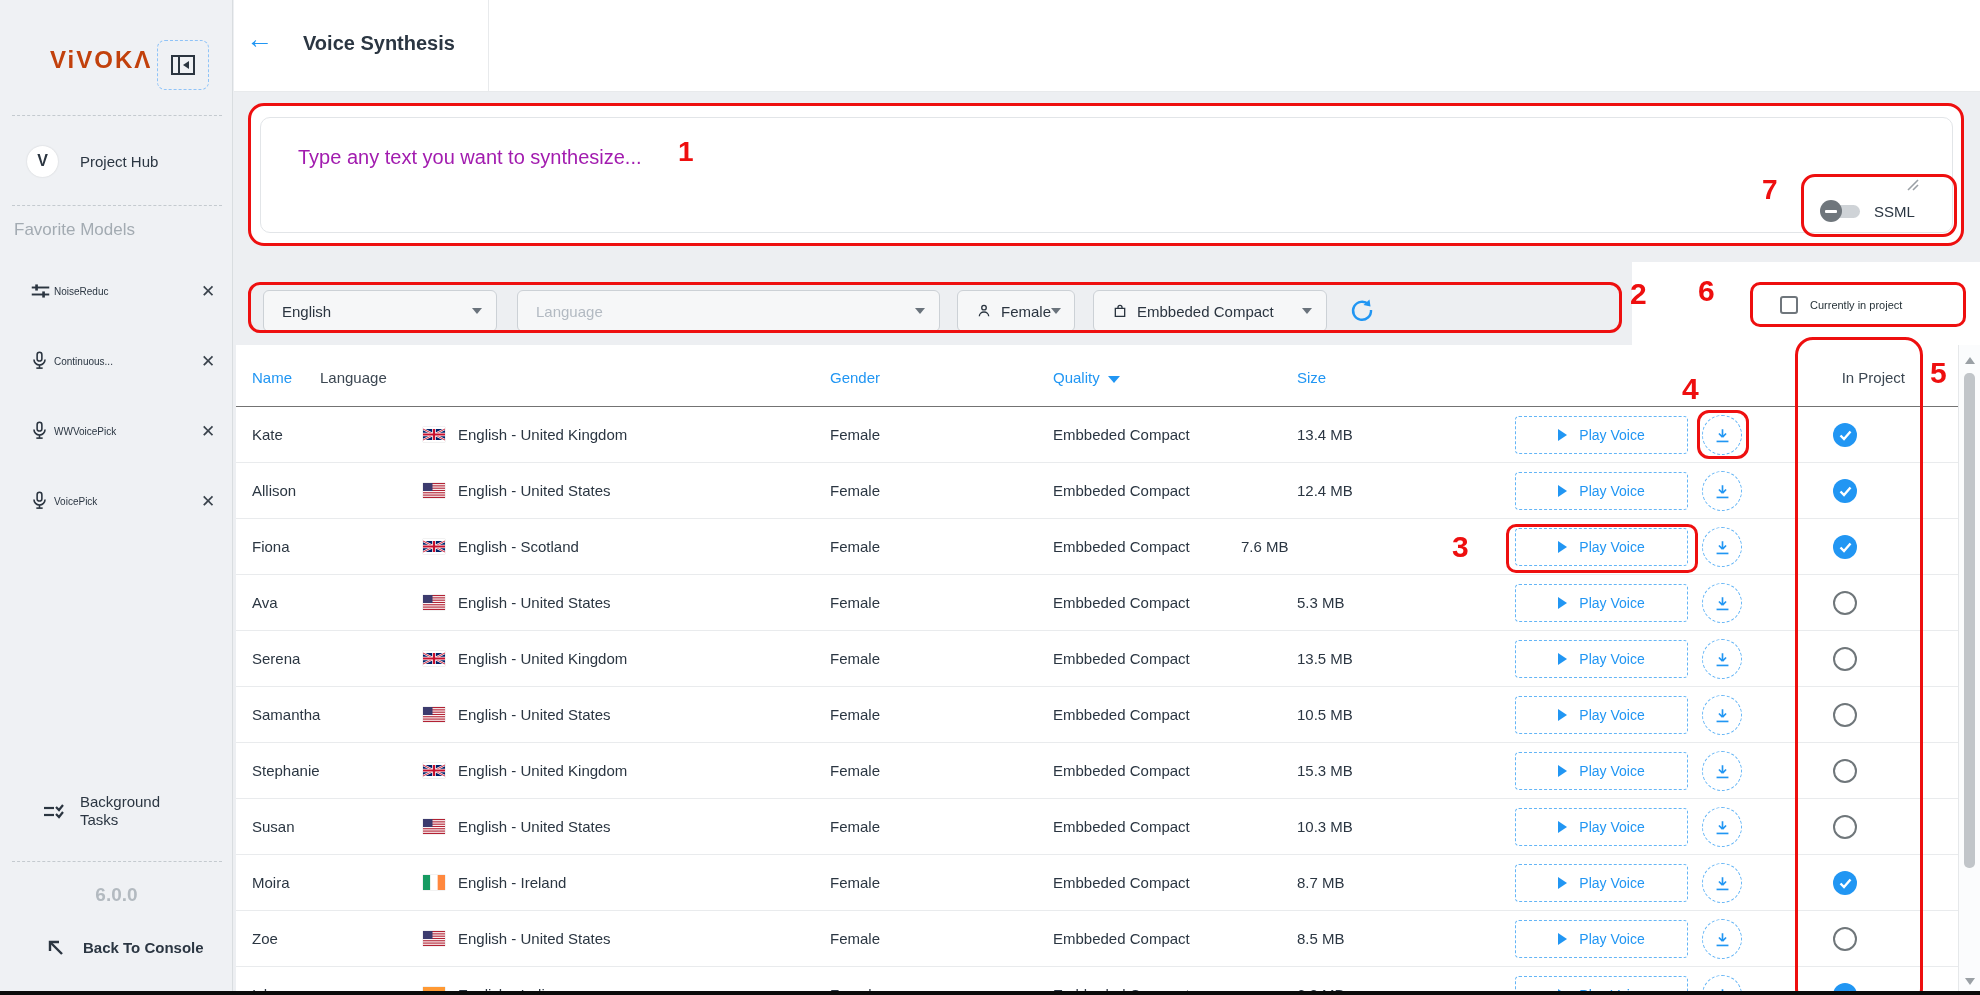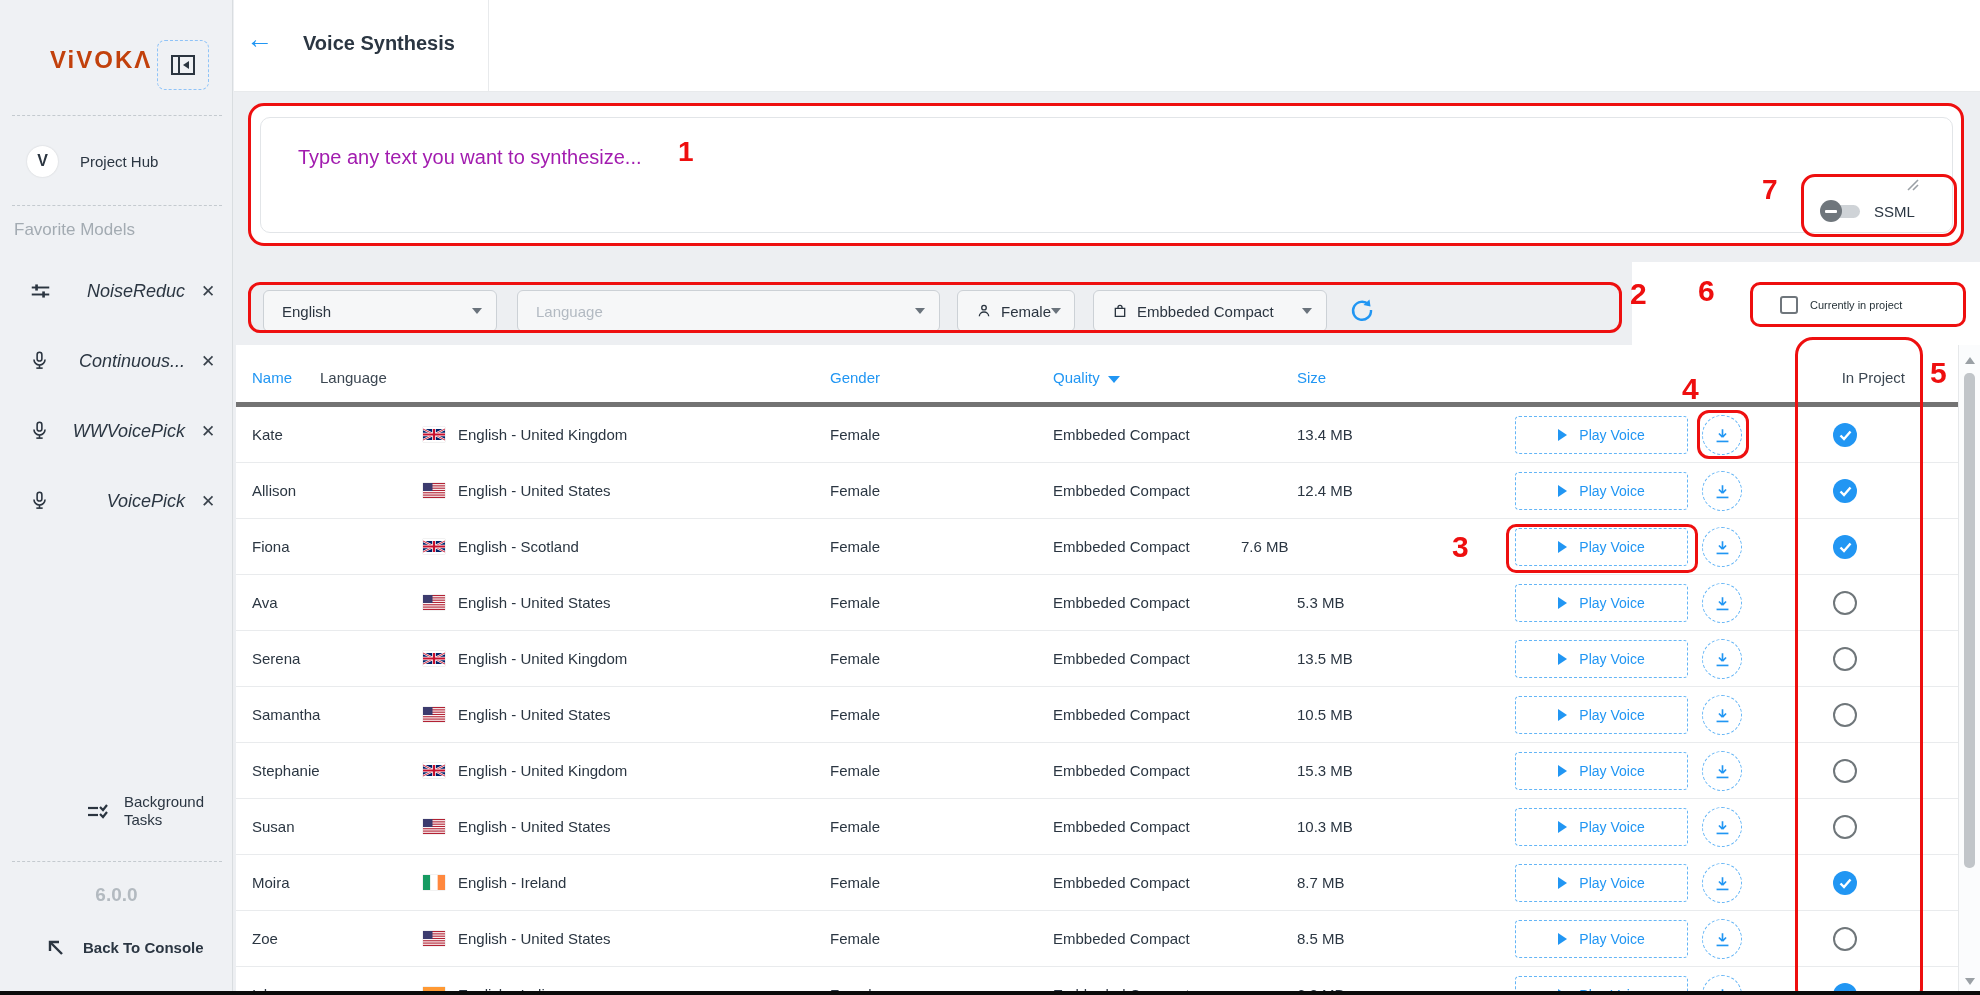--- a/index.html
+++ b/index.html
@@ -11,23 +11,23 @@
   .logo { position:absolute; left:14px; top:46px; font-size:24px; font-weight:600; letter-spacing:2px; color:#c2410c;margin-left:36px; }
   .collapse-btn { position:absolute; left:157px; top:40px; width:52px; height:50px; border:1px dashed #8fc3f7; border-radius:8px; display:flex; align-items:center; justify-content:center; cursor:pointer; }
   .dash-div { position:absolute; left:12px; width:210px; border-top:1px dashed #c4cacf; }
   .hub-row { position:absolute; left:0; top:138px; width:233px; height:46px; display:flex; align-items:center; cursor:pointer; }
   .hub-circle { margin-left:27px; width:31px; height:31px; border-radius:50%; background:#fff; display:flex; align-items:center; justify-content:center; font-weight:bold; font-size:16px; color:#2b3540; box-shadow:0 0 2px rgba(0,0,0,.15); }
   .hub-label { margin-left:22px; font-size:15px; color:#2b3642; }
   .fav-title { position:absolute; left:14px; top:220px; font-size:17px; color:#a3abb2; }
   .fav-list { position:absolute; left:0; top:270px; width:233px; }
   .fav-item { display:flex; align-items:center; height:42px; margin-bottom:28px; padding:0 16px 0 30px; cursor:pointer; }
   .fav-icon { width:24px; display:flex; align-items:center; }
-  .fav-label { flex:1; text-align:right; padding-right:14px; font-size:18px; color:#2b3642; white-space:nowrap; overflow:hidden;font-style:italic; }
+  .fav-label { flex:1; padding-right:14px; font-size:10px; color:#2b3642; white-space:nowrap; overflow:hidden; }
   .fav-close { width:18px; font-size:17px; color:#3a434c; text-align:center; cursor:pointer; }
-  .bg-tasks { position:absolute; left:0; top:793px; width:233px; display:flex; cursor:pointer;padding-left:44px; }
+  .bg-tasks { position:absolute; left:0; top:793px; width:233px; display:flex; cursor:pointer; }
   .bg-tasks .ic { margin-left:42px; margin-top:8px; }
   .bg-tasks .lbl { margin-left:16px; width:100px; font-size:15px; color:#2b3642; line-height:18px; }
   .version { position:absolute; left:0; top:884px; width:233px; text-align:center; font-size:19px; font-weight:bold; color:#b3bac0; }
   .back-console { position:absolute; left:0; top:938px; width:212px; display:flex; align-items:center; cursor:pointer; }
   .back-console .ic { margin-left:46px; }
   .back-console .lbl { margin-left:18px; font-size:15px; font-weight:bold; color:#2b3642; }
 
   
   .main-header { position:absolute; left:234px; top:0; width:1746px; height:92px; background:#fff; border-bottom:1px solid #e8eaec; z-index:4; }
   .tab-div { position:absolute; left:254px; top:0; width:1px; height:92px; background:#e8eaec; }
@@ -53,21 +53,21 @@
   .dd .caret { margin-left:auto; width:0; height:0; border-left:5px solid transparent; border-right:5px solid transparent; border-top:6px solid #6a737c; }
   .dd .lead-ic { margin-right:9px; display:flex; }
   .refresh-btn { position:absolute; left:1348px; top:296px; width:30px; height:30px; cursor:pointer; z-index:5; }
   .white-patch { position:absolute; left:1632px; top:262px; width:348px; height:83px; background:#fff; z-index:3; }
   .chk-row { position:absolute; left:1780px; top:296px; display:flex; align-items:center; z-index:5; cursor:pointer; }
   .chk-box { width:18px; height:18px; border:2px solid #6f767c; border-radius:3px; background:#fff; }
   .chk-lbl { margin-left:12px; font-size:11px; color:#263238; }
 
   
   .card { position:absolute; left:236px; top:345px; width:1744px; height:678px; background:#fff; z-index:3; }
-  .thead { position:relative; height:62px; border-bottom:5px solid #737373; }
+  .thead { position:relative; height:62px; border-bottom:1px solid #737373; }
   .th { position:absolute; top:24px; font-size:15px; color:var(--accent); }
   .th.dark { color:#3c4752; }
   .sort-caret { display:inline-block; margin-left:8px; width:0; height:0; border-left:6px solid transparent; border-right:6px solid transparent; border-top:7px solid var(--accent); vertical-align:middle; }
   .t-row { position:relative; height:56px; border-bottom:1px solid #e9ebed; }
   .cell { position:absolute; top:19px; font-size:15px; color:#2b3642; }
   .flag { position:absolute; left:187px; top:20px; width:22px; height:15px; box-shadow:0 0 1px rgba(0,0,0,.3); }
   .play-btn { position:absolute; left:1279px; top:9px; width:173px; height:38px; background:#fff; border:1px dashed #64b5f6; border-radius:4px; color:var(--accent); font-size:14px; font-family:"Liberation Sans",sans-serif; display:flex; align-items:center; justify-content:center; cursor:pointer; }
   .play-tri { width:0; height:0; border-left:9px solid var(--accent); border-top:6px solid transparent; border-bottom:6px solid transparent; margin-right:12px; }
   .dl-btn { position:absolute; left:1466px; top:8px; width:40px; height:40px; border:1px dashed #64b5f6; border-radius:50%; background:#fff; display:flex; align-items:center; justify-content:center; cursor:pointer; }
   .proj-on { position:absolute; left:1597px; top:16px; width:24px; height:24px; border-radius:50%; background:var(--accent); display:flex; align-items:center; justify-content:center; }

